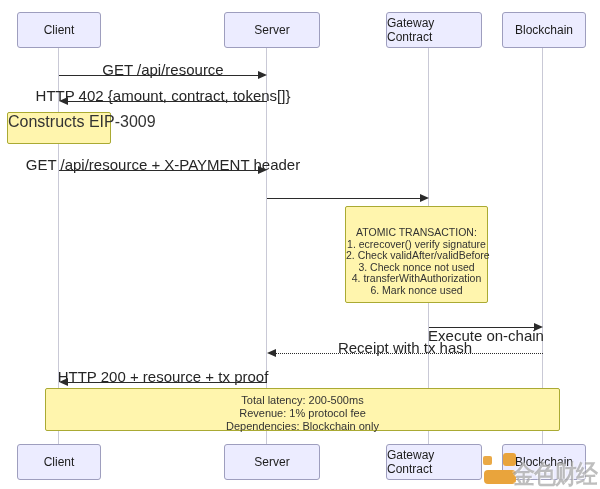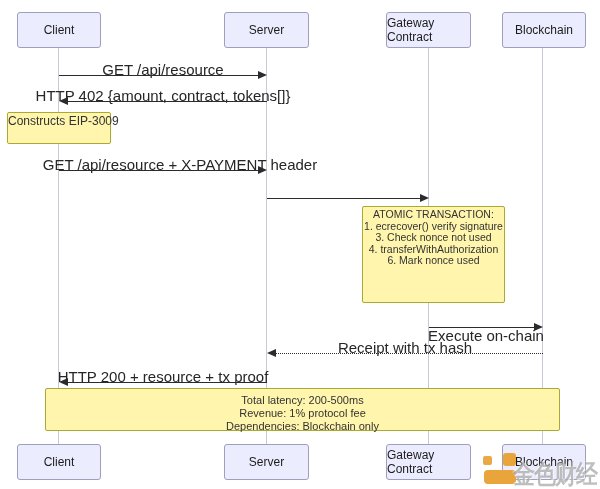--- a/index.html
+++ b/index.html
@@ -4,21 +4,21 @@
 <style>
   html,body{margin:0;padding:0;background:#fff;}
   .stage{
     position:relative;width:600px;height:489px;background:#fff;overflow:hidden;
     font-family:"Liberation Sans",sans-serif;color:#222;
   }
   
   .lifeline{position:absolute;width:1px;top:48px;height:396px;background:var(--lifeline,#c9c9d6);z-index:1;}
   
   .actor{
-    position:absolute;width:85px;height:36px;box-sizing:border-box;
+    position:absolute;width:96px;height:36px;box-sizing:border-box;
     background:var(--actor-fill,#ECECFF);border:1px solid var(--actor-border,#9e9ebe);
     border-radius:3px;display:flex;align-items:center;justify-content:center;
     font-size:12px;color:#1c1c1c;z-index:4;
   }
   .actor-row-top .actor{top:12px;}
   .actor-row-bottom .actor{top:444px;}
   
   .msg-label{
     position:absolute;transform:translateX(-50%);white-space:nowrap;
     font-size:15px;color:#262626;z-index:2;
@@ -28,22 +28,22 @@
   .ah{position:absolute;width:0;height:0;border-top:4.5px solid transparent;border-bottom:4.5px solid transparent;z-index:2;}
   .ah.r{border-left:9px solid var(--arrow,#2b2b2b);}
   .ah.l{border-right:9px solid var(--arrow,#2b2b2b);}
   
   .note{
     position:absolute;box-sizing:border-box;background:var(--note-fill,#FFF5AD);
     border:1px solid var(--note-border,#AAAA33);border-radius:2px;
     text-align:center;color:#333;z-index:3;
   }
   .note .ln{white-space:nowrap;}
-  .note-eip{left:7px;top:112px;width:104px;height:32px;font-size:12px;line-height:13.5px;padding-top:2px;}
-  .note-atomic{left:362px;top:206px;width:143px;height:97px;font-size:10.5px;line-height:11.6px;padding-top:2px;}
+  .note-eip{left:7px;top:112px;width:104px;height:32px;font-size:16px;line-height:13.5px;padding-top:2px;}
+  .note-atomic{left:345px;top:206px;width:143px;height:97px;font-size:10.5px;line-height:11.6px;padding-top:20px;}
   .note-summary{left:45px;top:388px;width:515px;height:43px;font-size:11px;line-height:12.8px;padding-top:5px;}
   
   .watermark{position:absolute;z-index:5;}
   .wm-logo{position:absolute;left:483px;top:453px;width:34px;height:34px;}
   .wm-sq1{position:absolute;left:0;top:3px;width:9px;height:9px;border-radius:2px;background:var(--watermark-orange,#E9A43C);opacity:.95;}
   .wm-sq2{position:absolute;left:20px;top:0;width:13px;height:13px;border-radius:3px;background:var(--watermark-orange,#E9A43C);}
   .wm-bar{position:absolute;left:1px;top:17px;width:32px;height:14px;border-radius:4px;background:var(--watermark-orange,#E9A43C);}
   .wm-text{
     position:absolute;left:513px;top:457px;font-size:26px;font-weight:bold;
     letter-spacing:-1px;transform:scaleX(.84);transform-origin:left top;
@@ -66,30 +66,31 @@
   <div class="ah r" style="left:258px;top:71px"></div>
 
   <div class="msg-label" style="left:163px;top:87px">HTTP 402 {amount, contract, tokens[]}</div>
   <div class="msg-line" style="left:68px;top:101px;width:199px"></div>
   <div class="ah l" style="left:59px;top:97px"></div>
 
   <div class="note note-eip">
     <div class="ln">Constructs EIP-3009</div>
   </div>
 
-  <div class="msg-label" style="left:180px;top:156px">GET /api/resource + X-PAYMENT header</div>
+  <div class="msg-label" style="left:163px;top:156px">GET /api/resource + X-PAYMENT header</div>
   <div class="msg-line" style="left:59px;top:170px;width:200px"></div>
   <div class="ah r" style="left:258px;top:166px"></div>
 
   <div class="msg-line" style="left:267px;top:198px;width:154px"></div>
   <div class="ah r" style="left:420px;top:194px"></div>
 
   <div class="note note-atomic">
     <div class="ln">ATOMIC TRANSACTION:</div>
     <div class="ln">1. ecrecover() verify signature</div>
+    <div class="ln">2. Check validAfter/validBefore</div>
     <div class="ln">3. Check nonce not used</div>
     <div class="ln">4. transferWithAuthorization</div>
     <div class="ln">6. Mark nonce used</div>
   </div>
 
   <div class="msg-label" style="left:486px;top:327px">Execute on-chain</div>
   <div class="msg-line" style="left:429px;top:327px;width:106px"></div>
   <div class="ah r" style="left:534px;top:323px"></div>
 
   <div class="msg-label" style="left:405px;top:339px">Receipt with tx hash</div>

